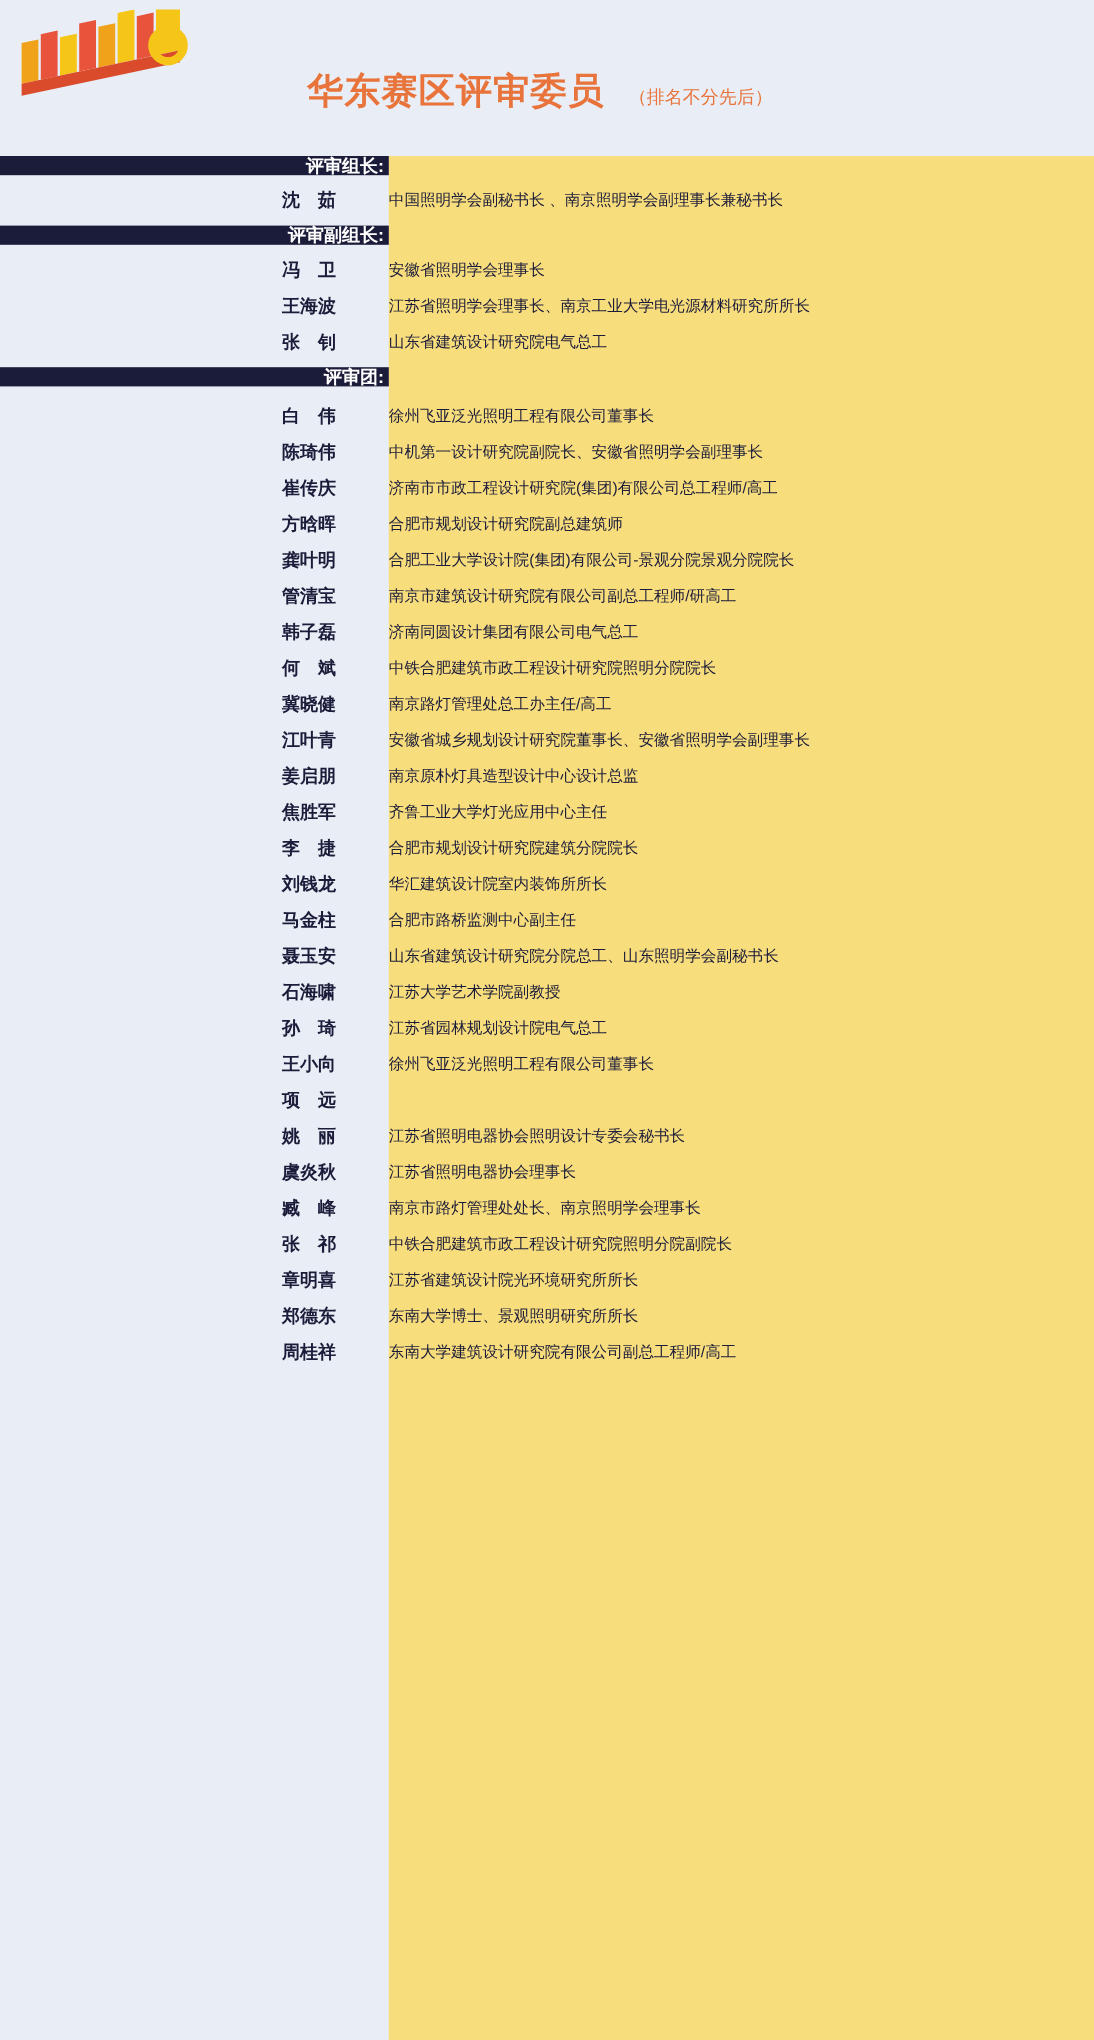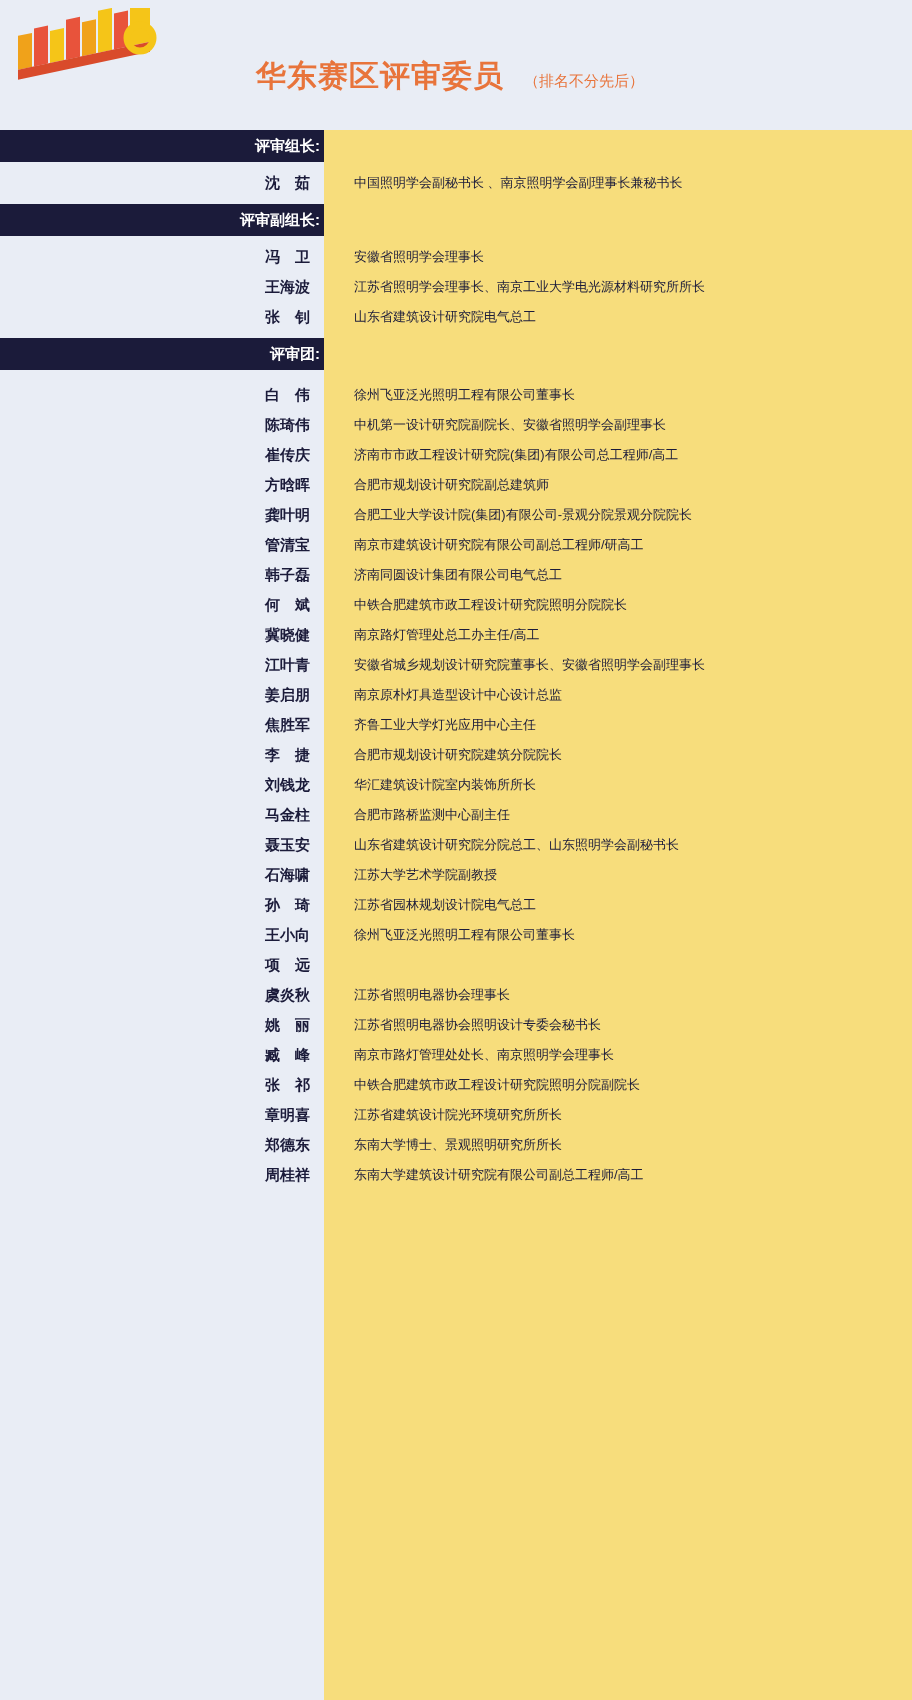--- a/index.html
+++ b/index.html
@@ -64,21 +64,21 @@
   }
   .rows {
     position: absolute;
     left: 0;
     top: 0;
     width: 912px;
   }
 
   
   .band {
-    height: 32px;
+    height: 16px;
     background: #1b1b3a;
     display: flex;
     align-items: center;
     justify-content: flex-end;
     padding-right: 0;
     width: 324px;
     box-sizing: border-box;
   }
   .band-label {
     color: #ffffff;
@@ -95,21 +95,20 @@
   }
   .name {
     width: 324px;
     box-sizing: border-box;
     text-align: right;
     padding-right: 44px;
     font-size: 15px;
     font-weight: bold;
     color: #1b1b3a;
     white-space: nowrap;
-    margin-left: 30px;
   }
   .role {
     flex: 1;
     font-size: 13px;
     color: #1b1b3a;
     white-space: nowrap;
   }
   .gap-sm { height: 10px; }
   .gap-xs { height: 6px; }
 </style>
@@ -245,28 +244,28 @@
         <div class="role">江苏省园林规划设计院电气总工</div>
       </div>
       <div class="row">
         <div class="name">王小向</div>
         <div class="role">徐州飞亚泛光照明工程有限公司董事长</div>
       </div>
       <div class="row">
         <div class="name">项　远</div>
       </div>
       <div class="row">
+        <div class="name">姚　丽</div>
+        <div class="role">江苏省照明电器协会照明设计专委会秘书长</div>
+      </div>
+      <div class="row">
         <div class="name">虞炎秋</div>
         <div class="role">江苏省照明电器协会理事长</div>
       </div>
       <div class="row">
-        <div class="name">姚　丽</div>
-        <div class="role">江苏省照明电器协会照明设计专委会秘书长</div>
-      </div>
-      <div class="row">
         <div class="name">臧　峰</div>
         <div class="role">南京市路灯管理处处长、南京照明学会理事长</div>
       </div>
       <div class="row">
         <div class="name">张　祁</div>
         <div class="role">中铁合肥建筑市政工程设计研究院照明分院副院长</div>
       </div>
       <div class="row">
         <div class="name">章明喜</div>
         <div class="role">江苏省建筑设计院光环境研究所所长</div>

